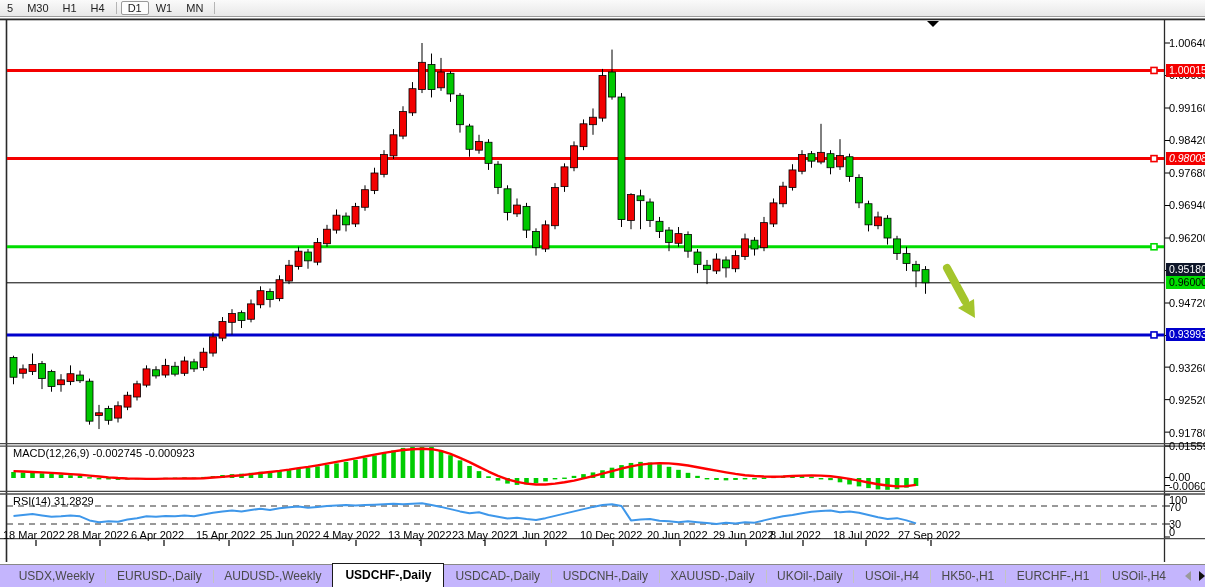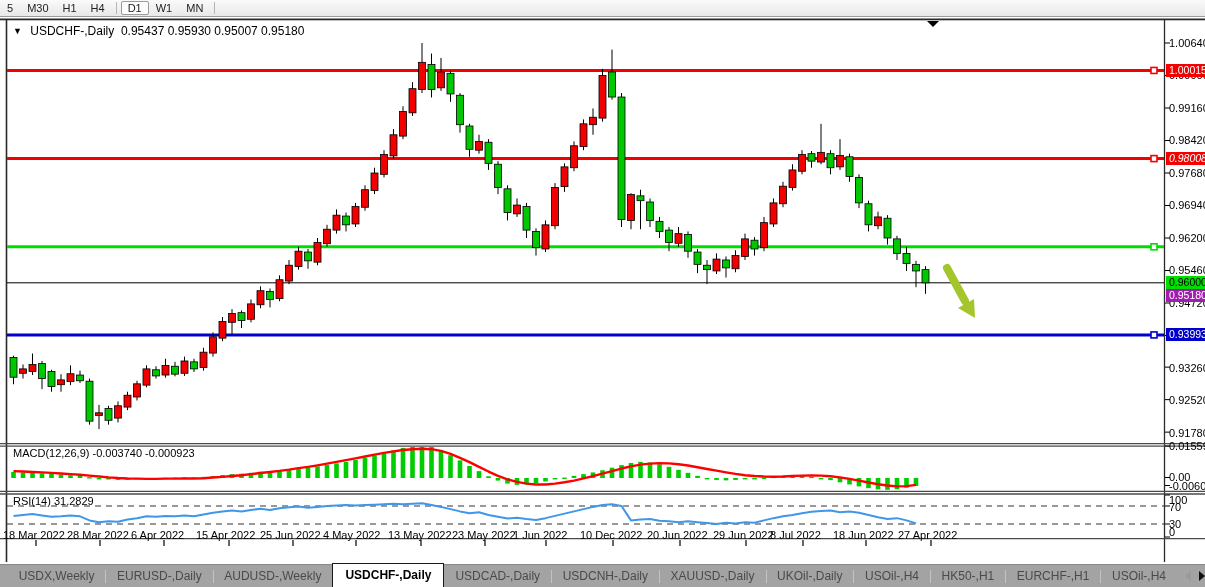--- a/index.html
+++ b/index.html
@@ -21,21 +21,21 @@
   
   .ohlc-title { position:absolute; left:13px; top:24px; font-size:12px; color:#000; white-space:nowrap; }
   .ohlc-title .tri { font-size:9px; margin-right:5px; position:relative; top:-1px; }
   .ind-label { position:absolute; left:13px; font-size:11px; color:#000; white-space:nowrap; }
   .ptick { position:absolute; left:1169px; width:40px; font-size:11px; color:#000; white-space:nowrap; }
   .badge { position:absolute; left:1166px; width:39px; height:13px; font-size:10.5px;
            line-height:13px; padding-left:3px; font-weight:400; z-index:5; white-space:nowrap; }
   .dlabel { position:absolute; top:529px; font-size:11px; color:#000; white-space:nowrap; }
 
   
-  .tabbar { position:absolute; left:0; top:564px; width:1205px; height:23px; background:#a3a3a3;
+  .tabbar { position:absolute; left:0; top:564px; width:1205px; height:23px; background:#c4b5fd;
             border-top:1px solid #888; display:flex; align-items:center;justify-content:flex-end; }
   .tab { font-size:12px; color:#4a4a4a; padding:3px 11px; white-space:nowrap; cursor:default; }
   .tab.active { background:#ffffff; color:#000; font-weight:bold;
                 border:1px solid #1a1a1a; border-bottom:none; margin-top:-2px;
                 padding:4px 12px 5px 12px; z-index:3; }
   .tsep { width:1px; height:13px; background:#c3c3c3; }
   .tab-first-pad { width:14px; }
   .tnav { width:0; height:0; border-style:solid; margin-left:8px; }
   .tnav.left  { border-width:5px 6px 5px 0; border-color:transparent #9a9a9a transparent transparent; }
   .tnav.right { border-width:5px 0 5px 6px; border-color:transparent transparent transparent #111; }
@@ -402,27 +402,22 @@
     <span class="tfbtn">M30</span>
     <span class="tfbtn">H1</span>
     <span class="tfbtn">H4</span>
     <span class="tbsep"></span>
     <span class="tfbtn active">D1</span>
     <span class="tfbtn">W1</span>
     <span class="tfbtn">MN</span>
     <span class="tbsep"></span>
   </div>
 
-  <div class="ohlc-title">
-    <span class="tri">▼</span>
-    <span>USDCHF-,Daily</span>&nbsp;
-    <span>0.95437 0.95930 0.95007 0.95180</span>
-  </div>
-
-  <div class="ind-label" style="top:447px">MACD(12,26,9) -0.003740 -0.000923</div>
+
+  <div class="ind-label" style="top:447px">MACD(12,26,9) -0.002745 -0.000923</div>
   <div class="ind-label" style="top:495px">RSI(14) 31.2829</div>
 
   <span class="ptick" style="top:37px">1.00640</span>
   <span class="ptick" style="top:69px">0.99900</span>
   <span class="ptick" style="top:102px">0.99160</span>
   <span class="ptick" style="top:134px">0.98420</span>
   <span class="ptick" style="top:167px">0.97680</span>
   <span class="ptick" style="top:199px">0.96940</span>
   <span class="ptick" style="top:232px">0.96200</span>
   <span class="ptick" style="top:264px">0.95460</span>
@@ -436,38 +431,38 @@
   <span class="ptick" style="top:471px">0.00</span>
   <span class="ptick" style="top:480px">-0.00605</span>
   <span class="ptick" style="top:494px">100</span>
   <span class="ptick" style="top:501px">70</span>
   <span class="ptick" style="top:518px">30</span>
   <span class="ptick" style="top:526px">0</span>
 
   <span class="badge" style="top: 63.95px; background: rgb(244, 0, 0); color: rgb(255, 255, 255); text-align: center;">1.00015</span>
   <span class="badge" style="top: 152.097px; background: rgb(244, 0, 0); color: rgb(255, 255, 255); font-style: italic;">0.98008</span>
   <span class="badge" style="top: 240.289px; background: rgb(0, 221, 0); color: rgb(0, 0, 0); margin-top: 36px;">0.96000</span>
-  <span class="badge" style="top: 289px; background: #a21caf; color: rgb(255, 255, 255);">0.95180</span>
+  <span class="badge" style="top: 263px; background: #0f172a; color: rgb(255, 255, 255);">0.95180</span>
   <span class="badge" style="top: 328.436px; background: rgb(0, 0, 204); color: rgb(255, 255, 255);">0.93993</span>
 
   <span class="dlabel" style="left:3px">18 Mar 2022</span>
   <span class="dlabel" style="left:67px">28 Mar 2022</span>
   <span class="dlabel" style="left:131px">6 Apr 2022</span>
   <span class="dlabel" style="left:196px">15 Apr 2022</span>
   <span class="dlabel" style="left:260px">25 Jun 2022</span>
   <span class="dlabel" style="left:323px">4 May 2022</span>
   <span class="dlabel" style="left:388px">13 May 2022</span>
   <span class="dlabel" style="left:452px">23 May 2022</span>
   <span class="dlabel" style="left:513px">1 Jun 2022</span>
   <span class="dlabel" style="left:580px">10 Dec 2022</span>
   <span class="dlabel" style="left:647px">20 Jun 2022</span>
   <span class="dlabel" style="left:713px">29 Jun 2022</span>
   <span class="dlabel" style="left:770px">8 Jul 2022</span>
-  <span class="dlabel" style="left:833px">18 Jun 2022</span>
-  <span class="dlabel" style="left:898px">27 Apr 2022</span>
+  <span class="dlabel" style="left:833px">18 Jul 2022</span>
+  <span class="dlabel" style="left:898px">27 Sep 2022</span>
 
   <div class="tabbar">
     <span class="tab-first-pad"></span>
     <span class="tab">USDX,Weekly</span>
     <span class="tsep"></span>
     <span class="tab">EURUSD-,Daily</span>
     <span class="tsep"></span>
     <span class="tab">AUDUSD-,Weekly</span>
     <span class="tab active">USDCHF-,Daily</span>
     <span class="tab">USDCAD-,Daily</span>

